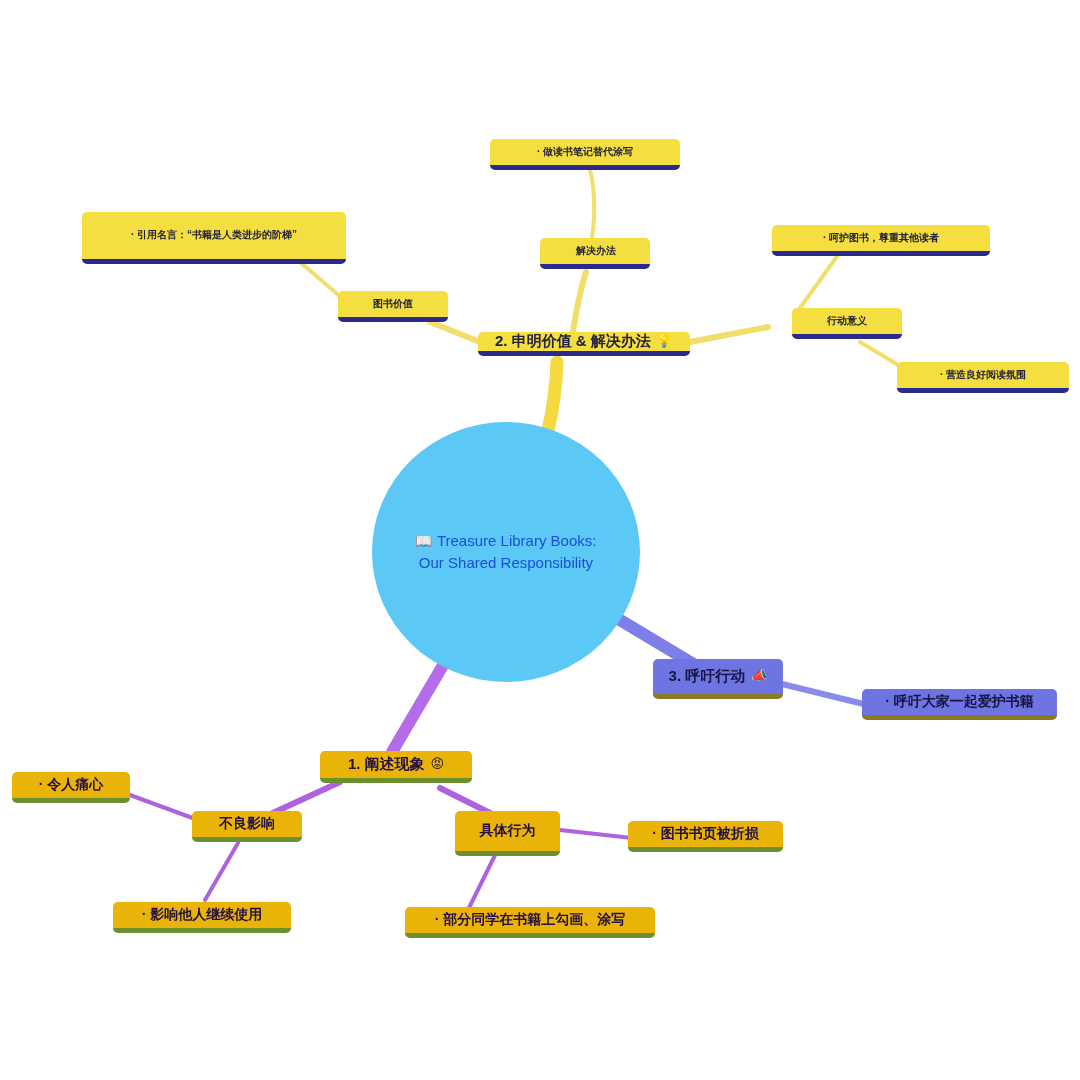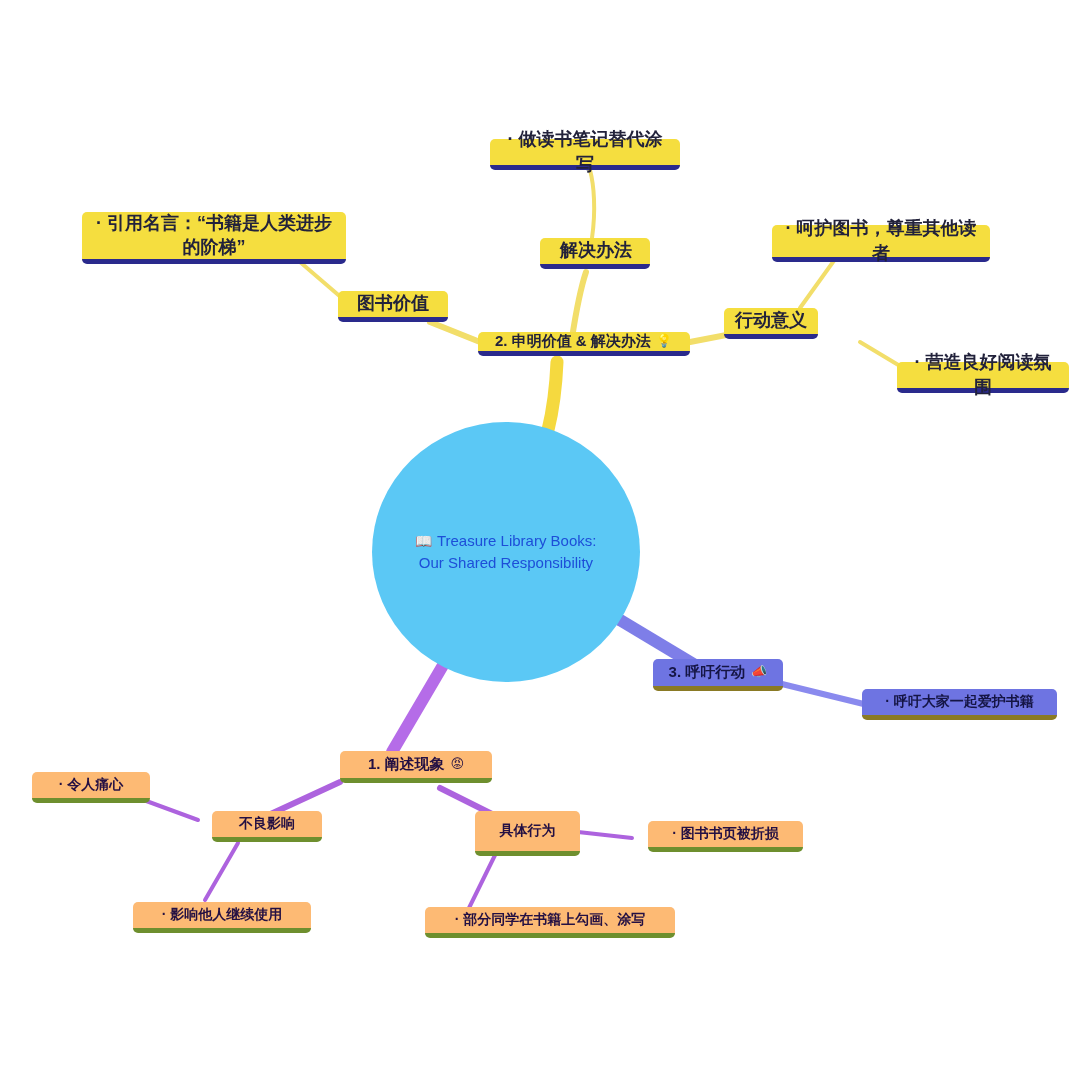--- a/index.html
+++ b/index.html
@@ -54,34 +54,33 @@
     box-sizing: border-box;
     z-index: 6;
   }
   .root .root-label { display: block; }
   .root-emoji { font-size: 14px; }
 
   
   .n-yellow {
     background: #F5DE3F;
     border-bottom: 5px solid #2A2A8C;
-    font-size: 18px;
+    font-size: 10px;
     font-weight: 600;
     color: #22223b;
   }
   .n-yellow.big { font-size: 15px; }
 
   
   .n-purple {
-    background: #fdba74;
+    background: #eab308;
     border-bottom: 5px solid #6E8F2E;
     font-size: 14px;
     font-weight: 600;
     color: #241043;
-    margin-left: 20px;
   }
   .n-purple.big { font-size: 15px; }
 
   
   .n-blueviolet {
     background: #6E74E2;
     border-bottom: 5px solid #8A7A24;
     font-size: 15px;
     font-weight: 600;
     color: #151545;
@@ -142,33 +141,33 @@
   </div>
 
   <div class="node n-yellow" style="left:540px; top:238px; width:110px; height:31px;padding-left:12px;">
     <span>解决办法</span>
   </div>
 
   <div class="node n-yellow" style="left:490px; top:139px; width:190px; height:31px;">
     <span>· 做读书笔记替代涂写</span>
   </div>
 
-  <div class="node n-yellow" style="left:724px; top:308px; width:94px; height:31px;">
+  <div class="node n-yellow" style="left:792px; top:308px; width:110px; height:31px;">
     <span>行动意义</span>
   </div>
 
-  <div class="node n-yellow" style="left:772px; top:225px; width:218px; height:37px;">
+  <div class="node n-yellow" style="left:772px; top:225px; width:218px; height:31px;">
     <span>· 呵护图书，尊重其他读者</span>
   </div>
 
   <div class="node n-yellow" style="left:897px; top:362px; width:172px; height:31px;">
     <span>· 营造良好阅读氛围</span>
   </div>
 
-  <div class="node n-blueviolet" style="left:653px; top:659px; width:130px; height:32px;">
+  <div class="node n-blueviolet" style="left:653px; top:659px; width:130px; height:40px;">
     <span>3. 呼吁行动</span>
     <span class="emoji">📣</span>
   </div>
 
   <div class="node n-blueviolet leaf" style="left:862px; top:689px; width:195px; height:31px;">
     <span>· 呼吁大家一起爱护书籍</span>
   </div>
 
   <div class="node n-purple big" style="left:320px; top:751px; width:152px; height:32px;">
     <span>1. 阐述现象</span>

